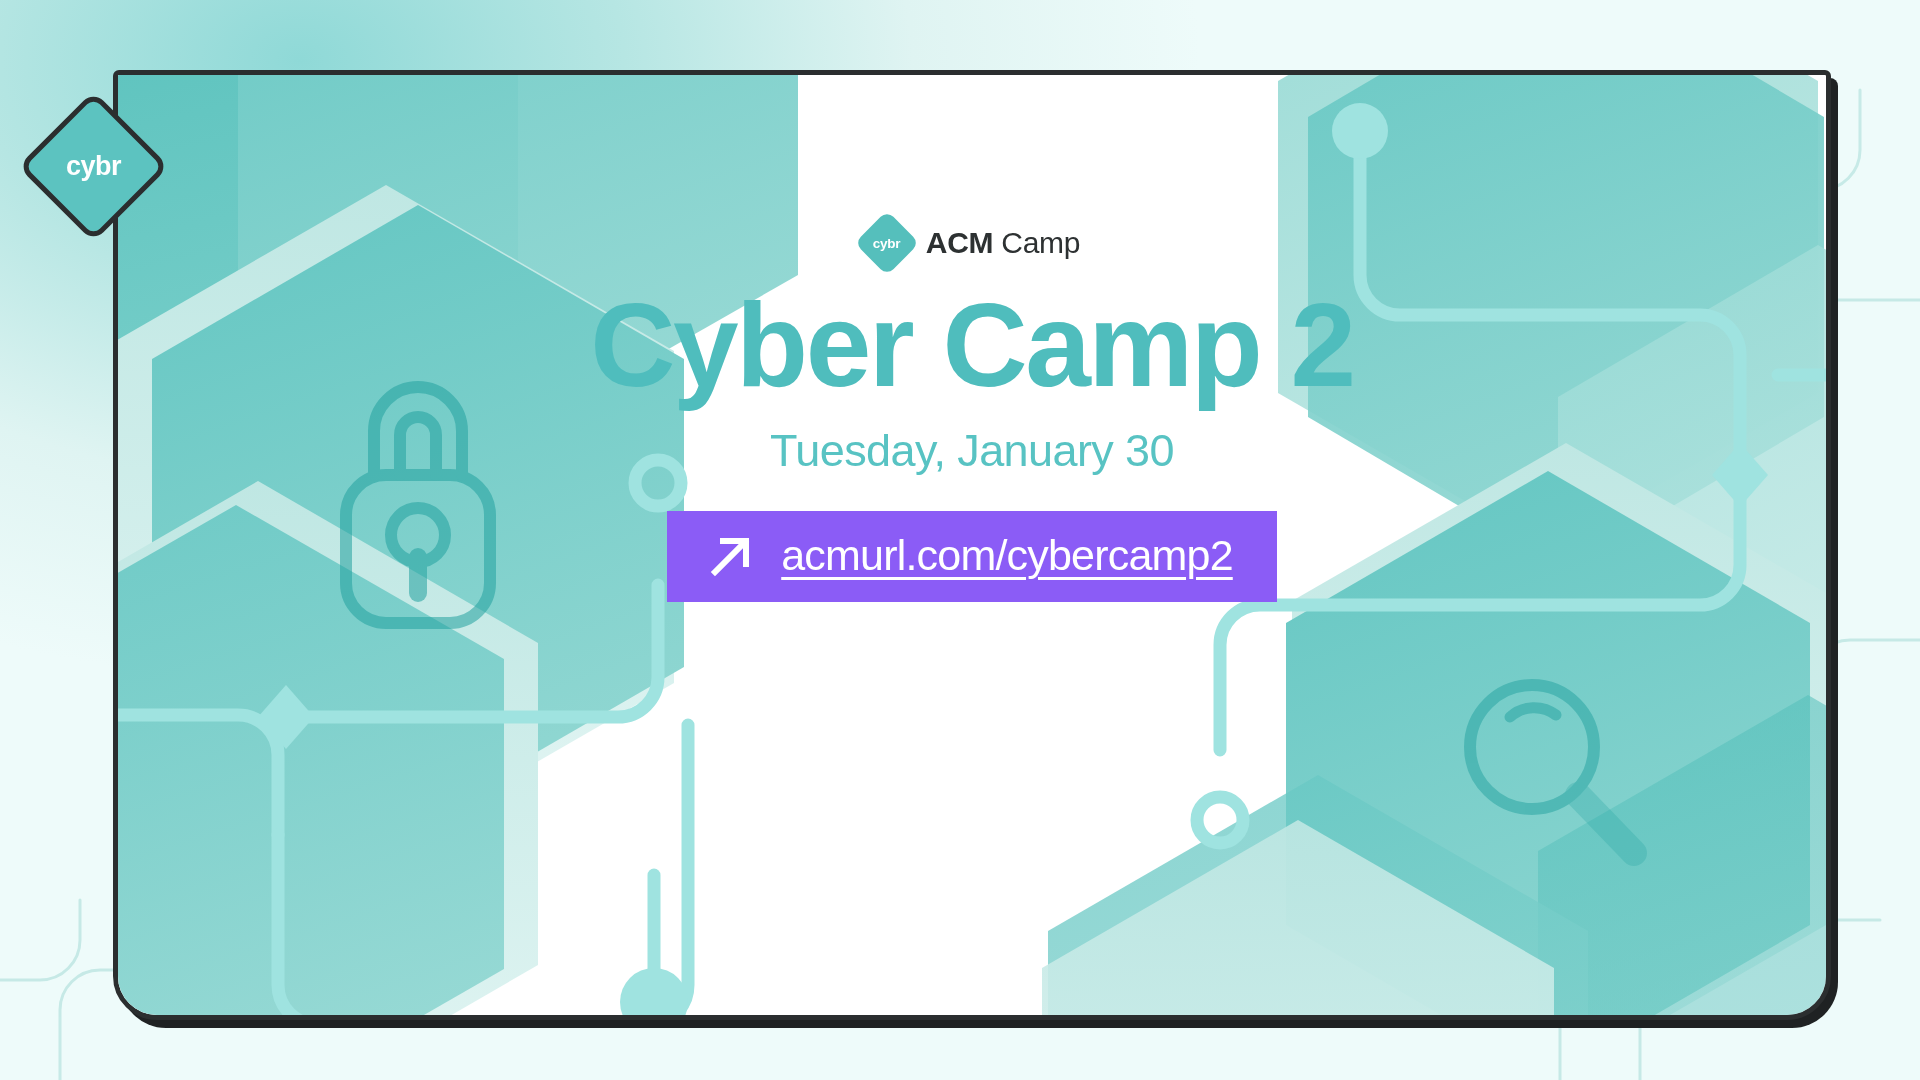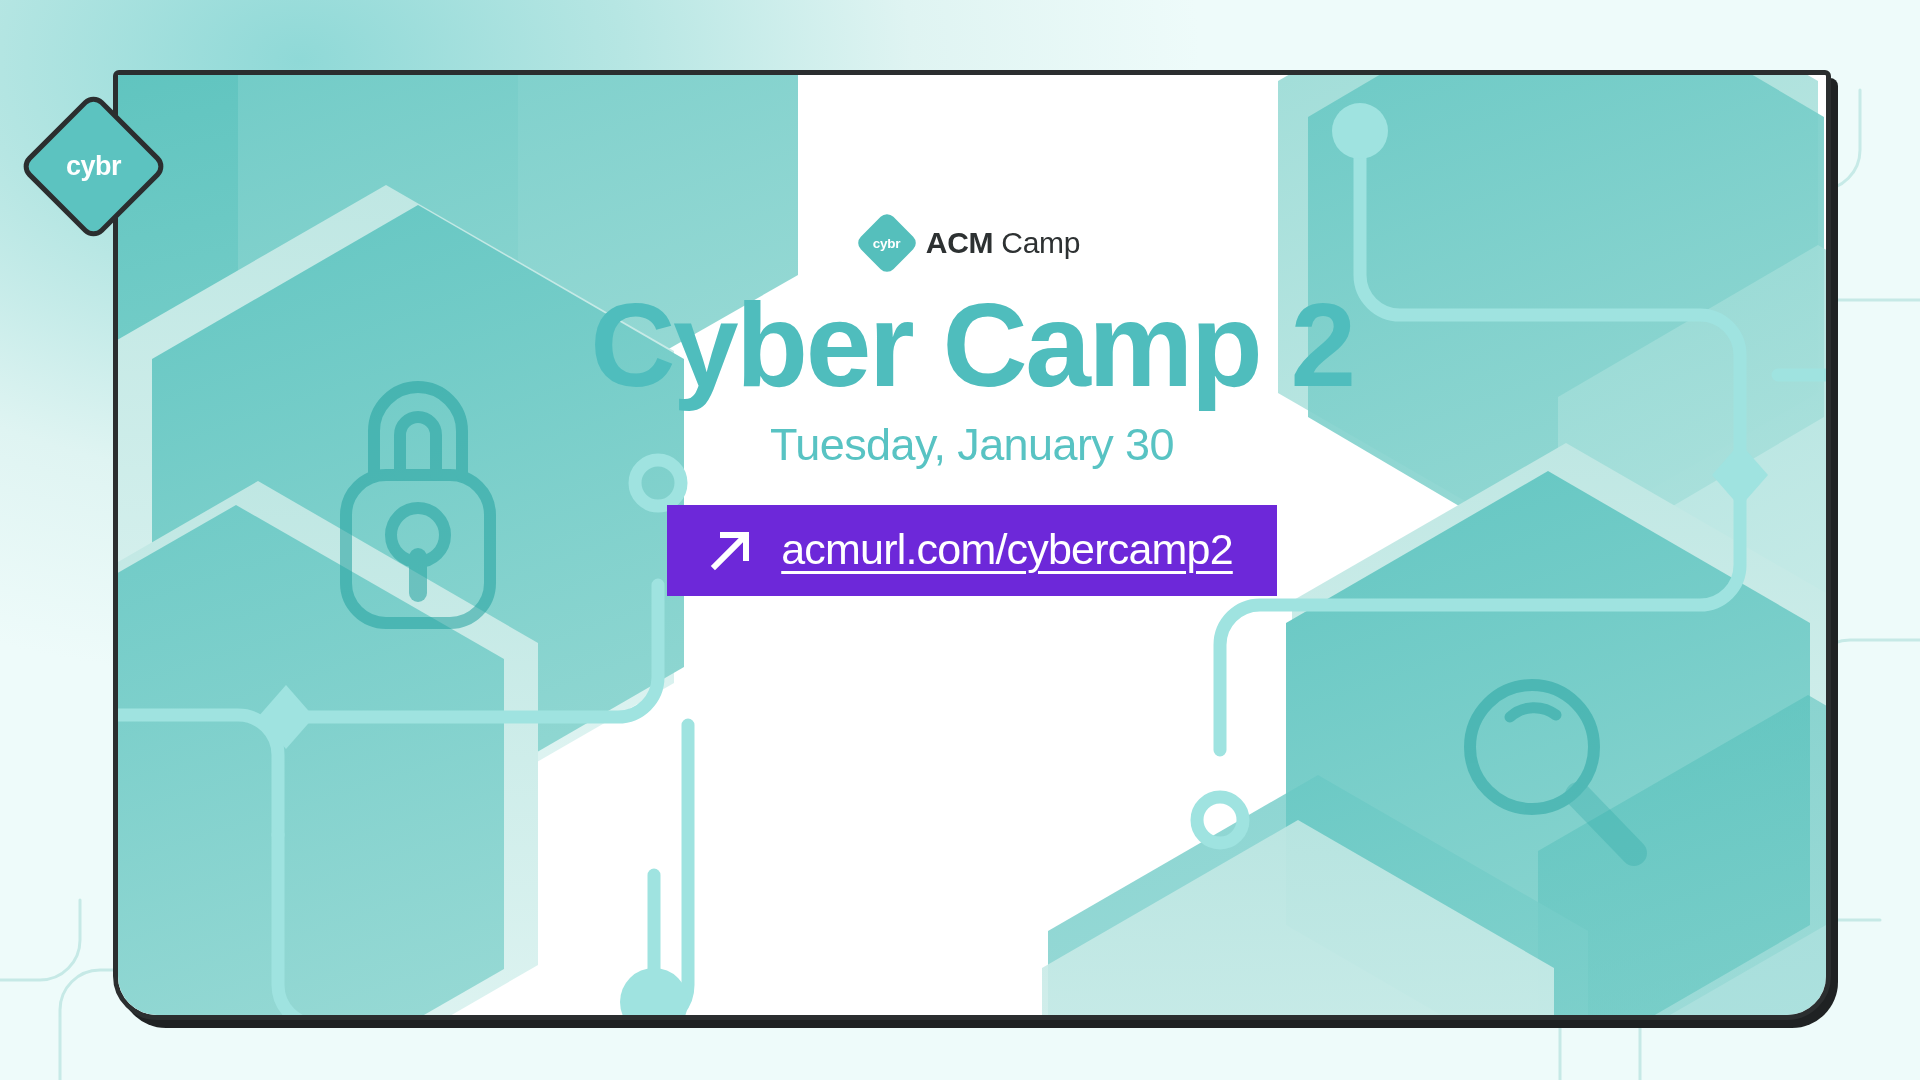--- a/index.html
+++ b/index.html
@@ -85,40 +85,40 @@
     margin-top:18px;
     font-size:118px;
     font-weight:700;
     color:#4fbdbd;
     letter-spacing:-2.5px;
     line-height:1.05;
     white-space:nowrap;
   }
 
   #event-when {
-    margin-top:8px;
+    margin-top:14px;
     text-align:left;
     color:#58c3c3;
     font-size:45px;
     font-weight:400;
     line-height:1.28;
     letter-spacing:-0.6px;
   }
 
   #event-room {
     margin-top:75px;
     font-size:42px;
     font-weight:700;
     color:#303334;
     letter-spacing:-0.8px;
   }
 
   #cta-button {
     margin-top:32px;
-    background:#6d28d9;
+    background:#8b5cf6;
     display:flex; align-items:center; gap:26px;
     padding:20px 44px 22px 40px;
     cursor:pointer;
   }
   #cta-arrow { flex:none; display:block; }
   #cta-label {
     color:#ffffff;
     font-size:43px;
     font-weight:400;
     letter-spacing:-0.8px;

